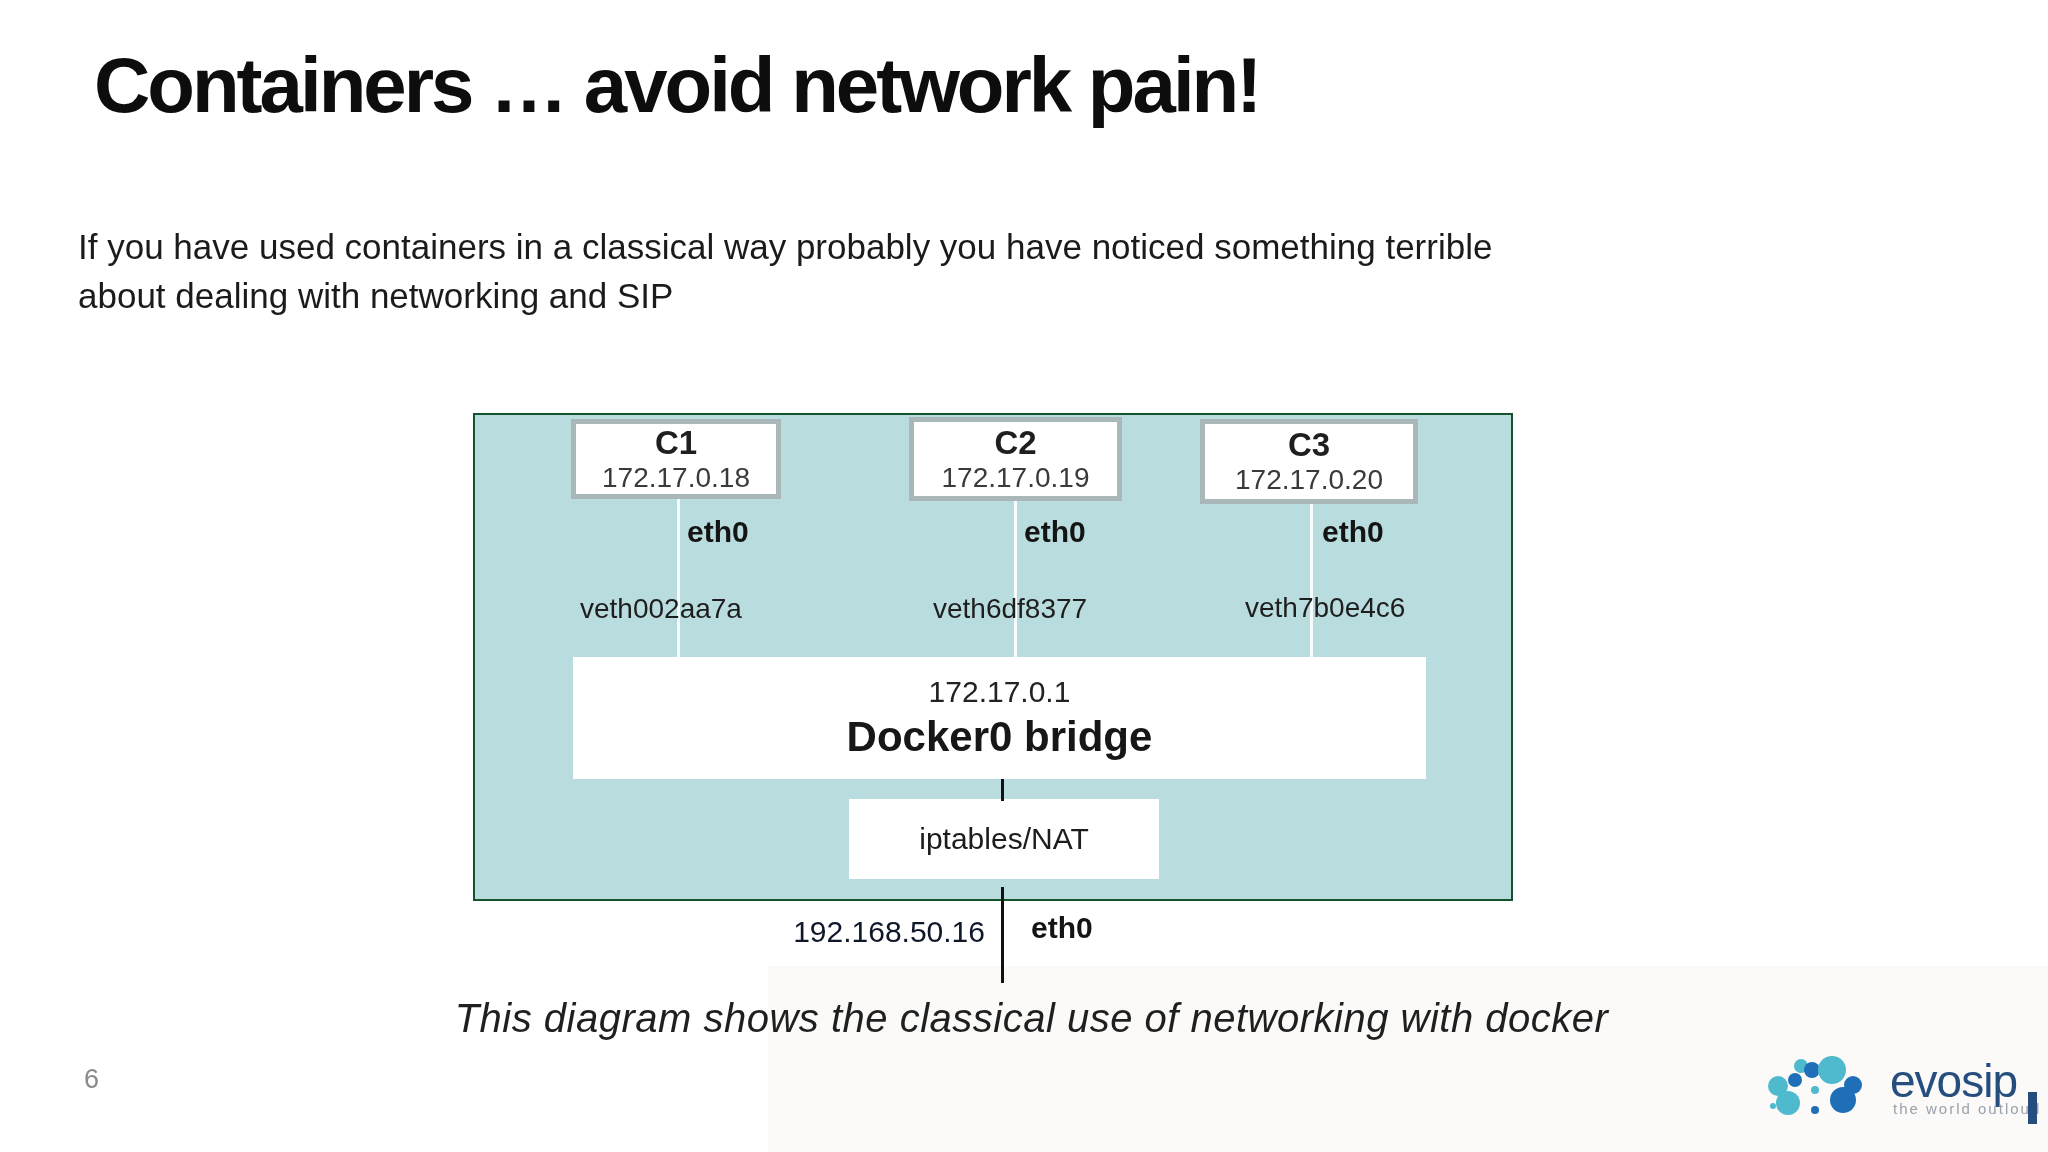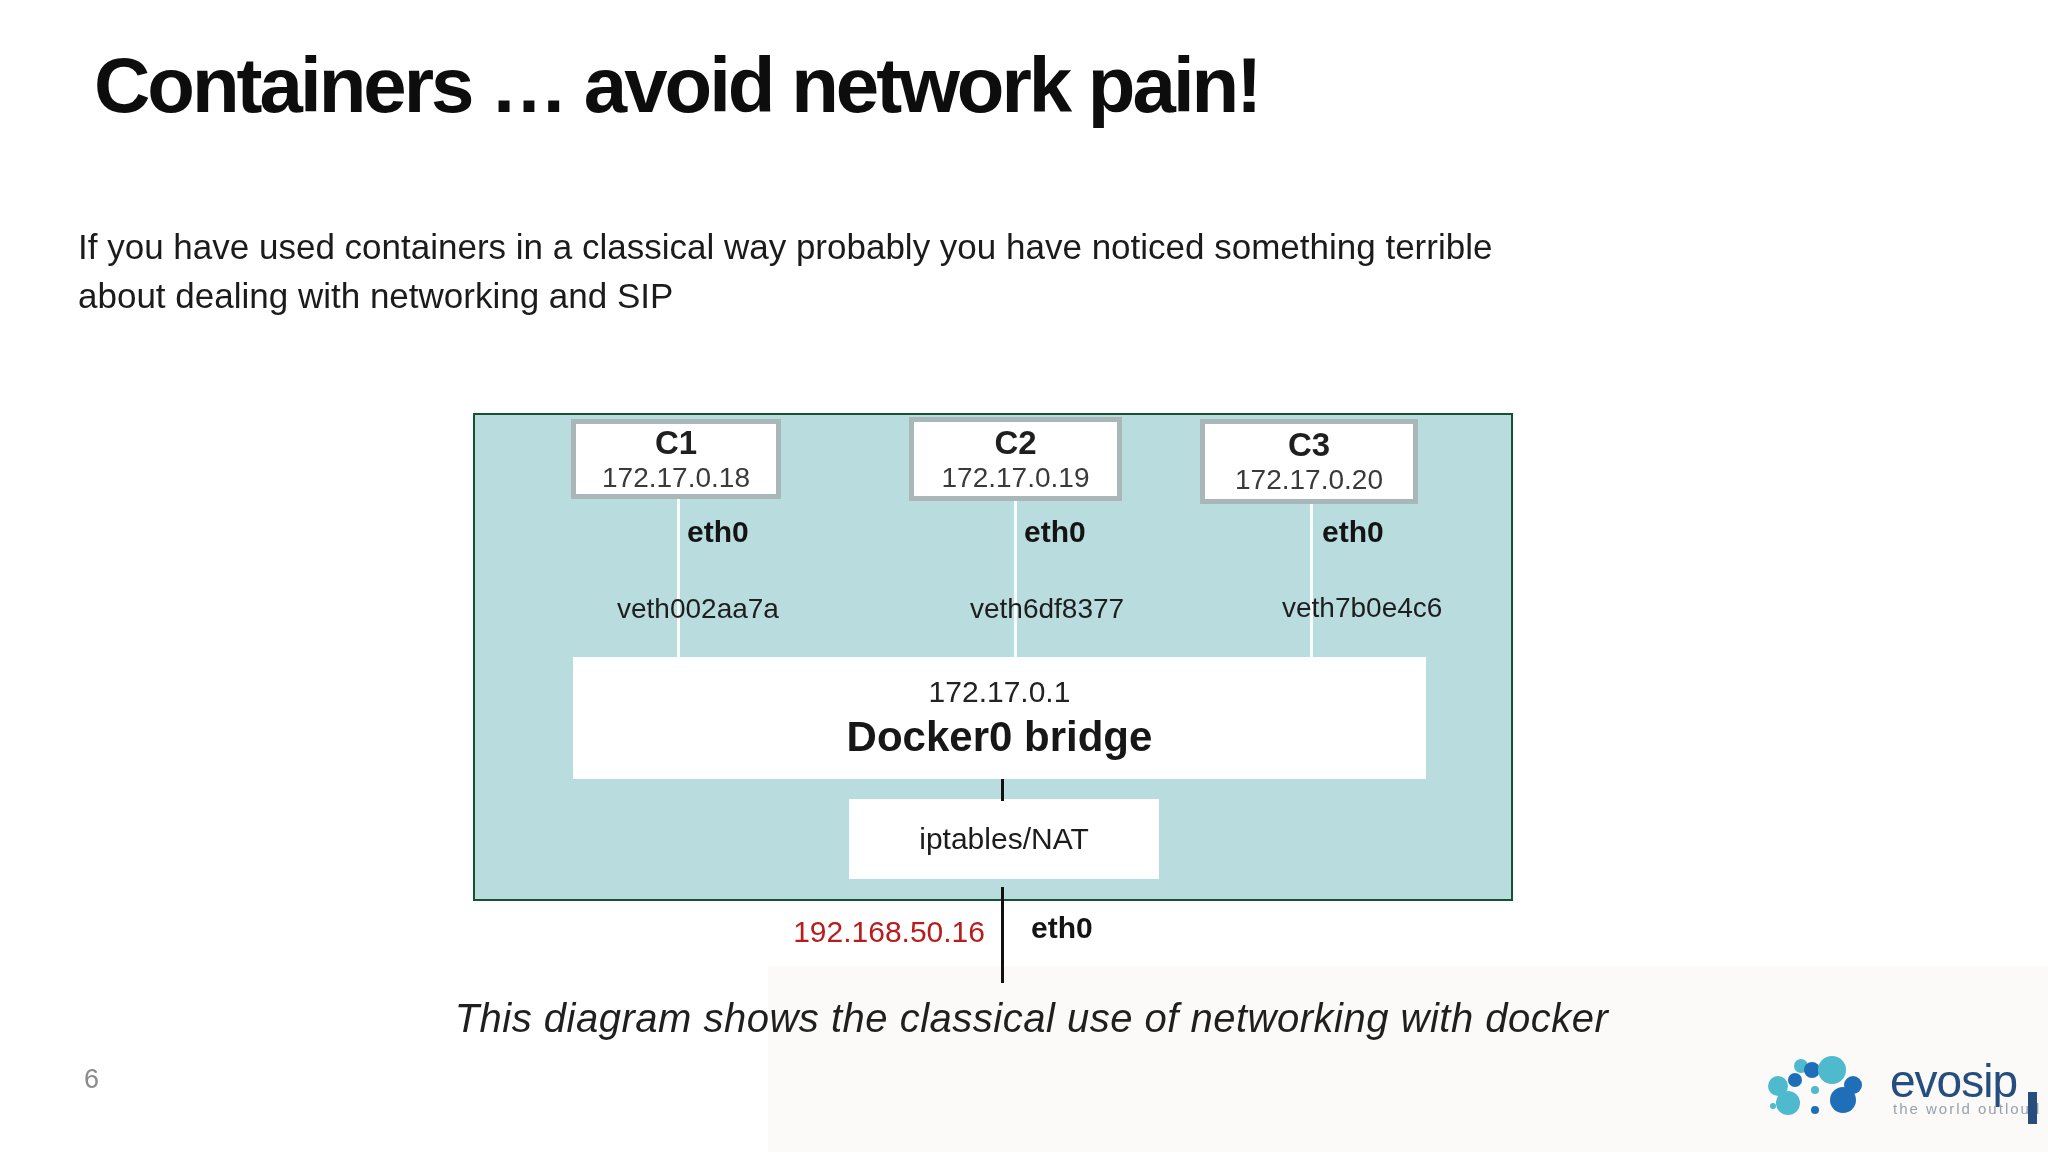--- a/index.html
+++ b/index.html
@@ -33,38 +33,38 @@
   .vline-white{position:absolute;width:3px;background:rgba(255,255,255,0.9);}
   #vl-1{left:202px;top:84px;height:158px;}
   #vl-2{left:539px;top:86px;height:156px;}
   #vl-3{left:835px;top:89px;height:153px;}
 
   .eth-label{position:absolute;font-size:30px;font-weight:bold;color:#141414;}
   #eth-1{left:212px;top:100px;}
   #eth-2{left:549px;top:100px;}
   #eth-3{left:847px;top:100px;}
 
-  .veth-label{position:absolute;font-size:28px;color:#1e1e1e;margin-left:37px;}
+  .veth-label{position:absolute;font-size:28px;color:#1e1e1e;}
   #veth-1{left:105px;top:178px;}
   #veth-2{left:458px;top:178px;}
   #veth-3{left:770px;top:177px;}
 
   #bridge-box{position:absolute;left:98px;top:242px;width:853px;height:122px;background:#ffffff;
     display:flex;flex-direction:column;align-items:center;justify-content:center;line-height:1.25;}
   #bridge-box .bip{font-size:30px;color:#222;}
   #bridge-box .bname{font-size:42px;font-weight:600;color:#171717;}
 
   .vline-black{position:absolute;width:3px;background:#111;z-index:3;}
   #nl-1{left:526px;top:364px;height:22px;}
   #nl-2{left:526px;top:472px;height:96px;}
 
   #nat-box{position:absolute;left:374px;top:384px;width:310px;height:80px;background:#ffffff;
     display:flex;align-items:center;justify-content:center;font-size:30px;color:#1c1c1c;}
 
-  #host-ip{position:absolute;left:266px;top:500px;width:244px;text-align:right;font-size:30px;color:#b91c1c;}
+  #host-ip{position:absolute;left:266px;top:500px;width:244px;text-align:right;font-size:30px;color:#0f172a;}
   #host-eth{position:absolute;left:556px;top:496px;font-size:30px;font-weight:bold;color:#141414;}
 
   #caption{
     position:absolute;left:15px;right:0;top:996px;text-align:center;
     font-size:40px;font-style:italic;color:#1f1f1f;letter-spacing:0.5px;
   }
   #page-number{position:absolute;left:84px;top:1064px;font-size:27px;color:#8b8b8b;}
 
   
   #logo{position:absolute;left:1756px;top:1054px;width:292px;height:94px;}

